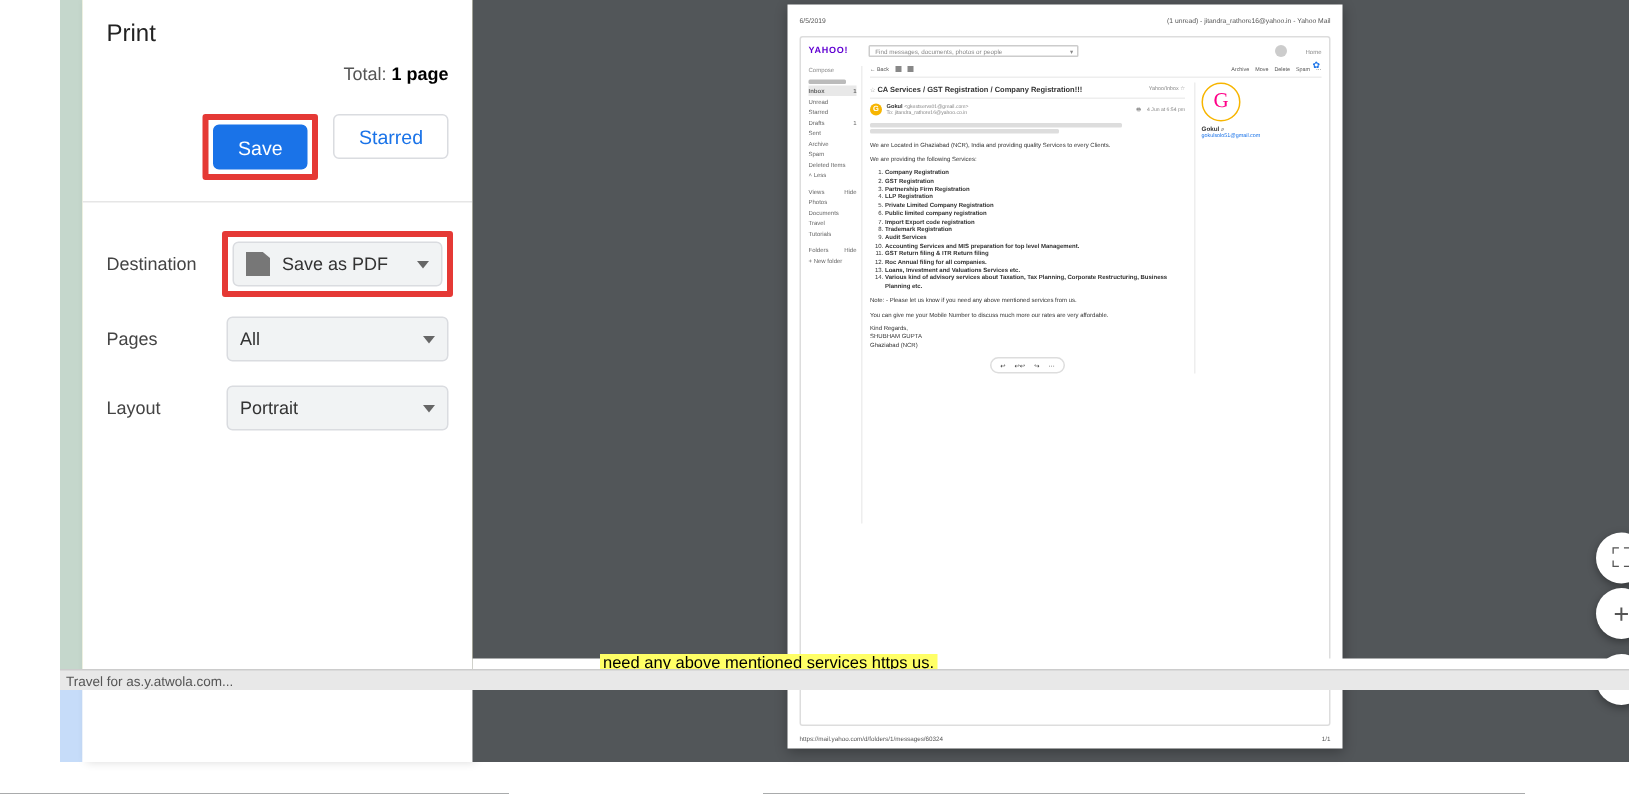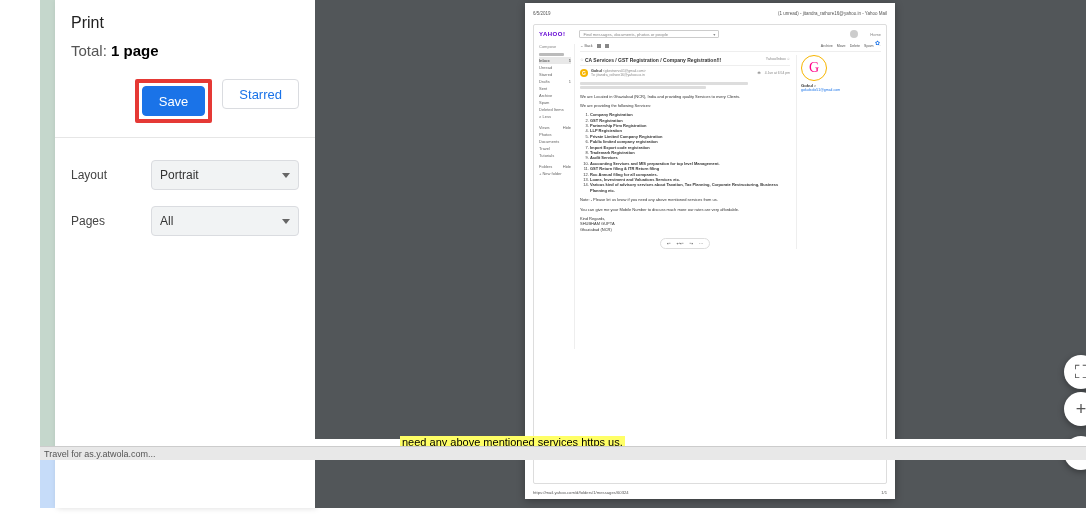--- a/index.html
+++ b/index.html
@@ -2,21 +2,21 @@
 <html><head>
 <meta charset="utf-8">
 <style>
   * { box-sizing: border-box; margin: 0; padding: 0; }
   html, body { width: 1086px; height: 529px; overflow: hidden; font-family: "Segoe UI", Arial, sans-serif; }
   .root { position: relative; width: 1086px; height: 460px; background: #fef9c3; margin-left: 40px; }
   
   .print-panel { position: absolute; left: 15px; top: 0; width: 260px; height: 508px; background: #fff; box-shadow: 2px 0 6px rgba(0,0,0,.15); font-size: 13px; color: #333; }
   .print-panel .section-head { padding: 14px 16px 6px; }
   .print-panel h1 { font-size: 16px; font-weight: 400; color: #222; }
-  .print-panel .total { margin-top: 10px; font-size: 15px; color: #555; }
+  .print-panel .total { margin-top: 10px; font-size: 12px; color: #555; text-align: right; }
   .print-panel .total b { color: #000; }
   .btn-row { display: flex; gap: 10px; padding: 14px 16px; justify-content: flex-end; border-bottom: 1px solid #e6e6e6; }
   .highlight-red { border: 4px solid #e53935; padding: 3px; border-radius: 2px; }
   .btn { height: 30px; padding: 0 16px; font-size: 13px; border-radius: 4px; border: 1px solid #dadce0; background: #fff; color: #1a73e8; cursor: pointer; }
   .btn.primary { background: #1a73e8; color: #fff; border-color: #1a73e8; text-align: center; }
   .form-rows { padding: 6px 16px 10px; }
   .form-row { display: flex; align-items: center; margin: 16px 0; }
   .form-row .lbl { width: 80px; font-size: 12px; color: #444; }
   .select { flex: 1; display: flex; align-items: center; height: 30px; border: 1px solid #dadce0; border-radius: 4px; background: #f1f3f4; padding: 0 8px; font-size: 12px; color: #333; cursor: pointer; position: relative; }
   .select .chev { margin-left: auto; }
@@ -95,30 +95,42 @@
       </div>
     </div>
     <div class="btn-row">
       <span class="highlight-red">
         <button class="btn primary">Save</button>
       </span>
       <button class="btn">Starred</button>
     </div>
     <div class="form-rows">
       <div class="form-row">
-        <div class="lbl">Layout</div>
-        <div class="select">
-          <span>Portrait</span>
-          <span class="chev"></span>
+        <div class="lbl">Destination</div>
+        <div class="dest-wrap">
+          <div class="dest-hl">
+            <div class="select">
+              <span class="pdf-icon"></span>
+              <span>Save as PDF</span>
+              <span class="chev"></span>
+            </div>
+          </div>
         </div>
       </div>
       <div class="form-row">
         <div class="lbl">Pages</div>
         <div class="select">
           <span>All</span>
+          <span class="chev"></span>
+        </div>
+      </div>
+      <div class="form-row">
+        <div class="lbl">Layout</div>
+        <div class="select">
+          <span>Portrait</span>
           <span class="chev"></span>
         </div>
       </div>
     </div>
   </div>
 
   <div class="preview-wrap">
     <div class="page">
       <div class="page-pad">
         <div class="p-header">

